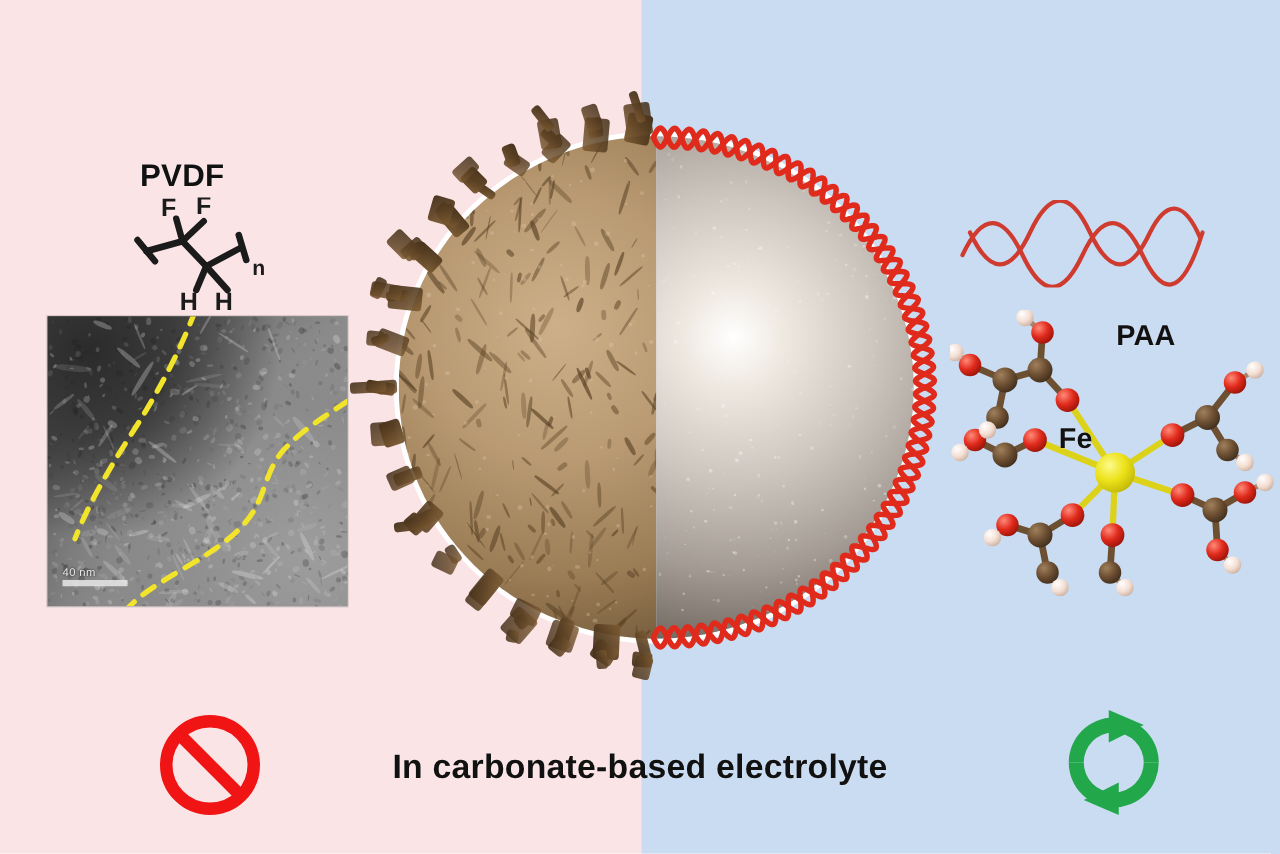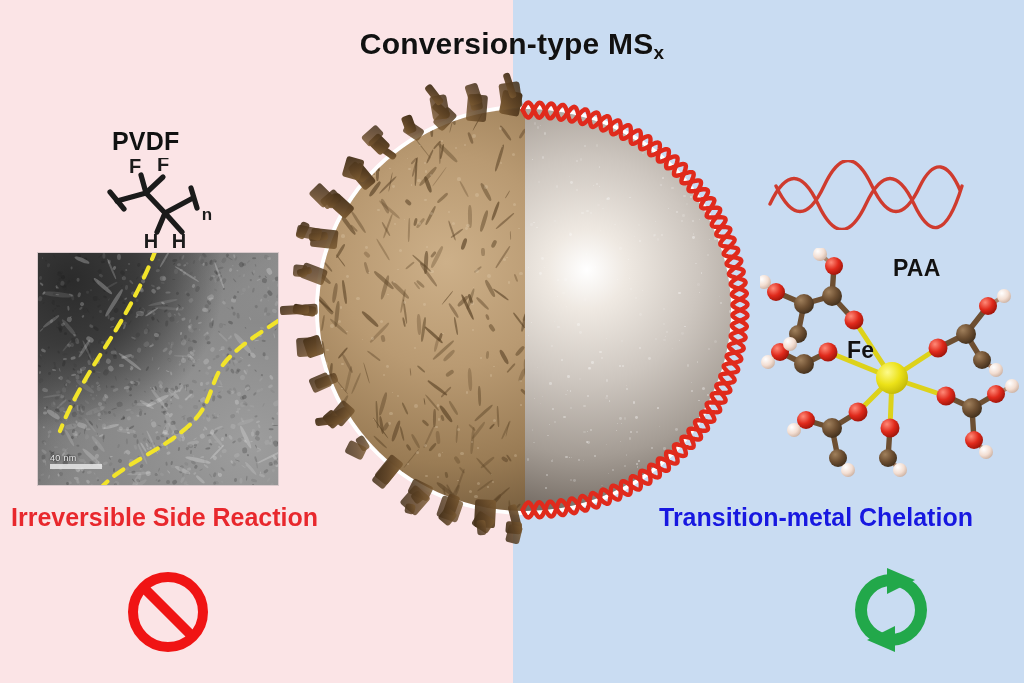--- a/index.html
+++ b/index.html
@@ -131,23 +131,20 @@
   #icon-recycle{position:absolute;left:843px;top:562px;width:96px;height:96px;z-index:40;}
 </style>
 </head>
 <body>
 
 <div id="stage">
 
   <div class="bg-half" id="bg-left"></div>
   <div class="bg-half" id="bg-right"></div>
 
-  <div class="ttl" id="title-main">
-    <span>Conversion-type MS</span><span class="sub">x</span>
-  </div>
 
   <div class="ttl" id="label-pvdf">PVDF</div>
 
   <svg id="pvdf-struct" viewBox="0 0 112 92">
     <g stroke="#1b1b1b" stroke-width="5.2" stroke-linecap="round" fill="none">
       <line x1="12" y1="43" x2="41" y2="35"></line>
       <line x1="41" y1="35" x2="60" y2="55"></line>
       <line x1="60" y1="55" x2="88" y2="40"></line>
       <line x1="41" y1="35" x2="36" y2="17"></line>
       <line x1="41" y1="35" x2="58" y2="19"></line>
@@ -1141,21 +1138,20 @@
       <g fill="none" stroke="#f2e42a" stroke-width="4.2" stroke-linecap="round" stroke-dasharray="11 9">
         <path d="M118 -4 C106 28, 88 62, 66 96 C48 124, 32 152, 22 178"></path>
         <path d="M240 68 C222 80, 202 92, 188 108 C176 122, 174 140, 166 154
                  C156 172, 136 186, 112 200 C92 212, 74 222, 62 236"></path>
       </g>
     </svg>
     <div id="tem-scalebar"></div>
     <div id="tem-scaletext">40 nm</div>
   </div>
 
-  <div id="label-side-reaction">Irreversible Side Reaction</div>
 
   <svg id="icon-prohibit" viewBox="0 0 92 92">
     <circle cx="46" cy="46" r="35" fill="none" stroke="#f01414" stroke-width="10"></circle>
     <line x1="21" y1="21" x2="71" y2="71" stroke="#f01414" stroke-width="10" stroke-linecap="butt"></line>
   </svg>
 
   <div id="sphere-wrap">
 
     <div id="chunks">
         <div class="chunk" style="left:193.9px;top:-1.8px;width:24.2px;height:20.4px;transform:rotate(-79deg);opacity:0.97"></div>
@@ -1977,27 +1973,27 @@
       <circle cx="252" cy="138" r="7" fill="url(#gH)"></circle>
       <circle cx="226" cy="204" r="7" fill="url(#gH)"></circle>
       <circle cx="34" cy="182" r="7" fill="url(#gH)"></circle>
       <circle cx="88" cy="222" r="7" fill="url(#gH)"></circle>
       <circle cx="140" cy="222" r="7" fill="url(#gH)"></circle>
     </g>
 
     <circle cx="132" cy="130" r="16" fill="url(#gFe)"></circle>
   </svg>
 
-  <div id="label-chelation">Transition-metal Chelation</div>
 
   <svg id="icon-recycle" viewBox="0 0 96 96">
     <g fill="#22a84a">
       <path d="M48 12 A36 36 0 0 1 84 48 L72 48 A24 24 0 0 0 48 24 Z"></path>
       <path d="M84 48 A36 36 0 0 1 48 84 L48 72 A24 24 0 0 0 72 48 Z"></path>
       <polygon points="44,6 72,18 44,32"></polygon>
       <path d="M48 84 A36 36 0 0 1 12 48 L24 48 A24 24 0 0 0 48 72 Z"></path>
       <path d="M12 48 A36 36 0 0 1 48 12 L48 24 A24 24 0 0 0 24 48 Z"></path>
       <polygon points="52,90 24,78 52,64"></polygon>
     </g>
   </svg>
 
+  <div class="ttl" id="label-bottom">In carbonate-based electrolyte</div>
 
 </div>
 
 </body></html>

